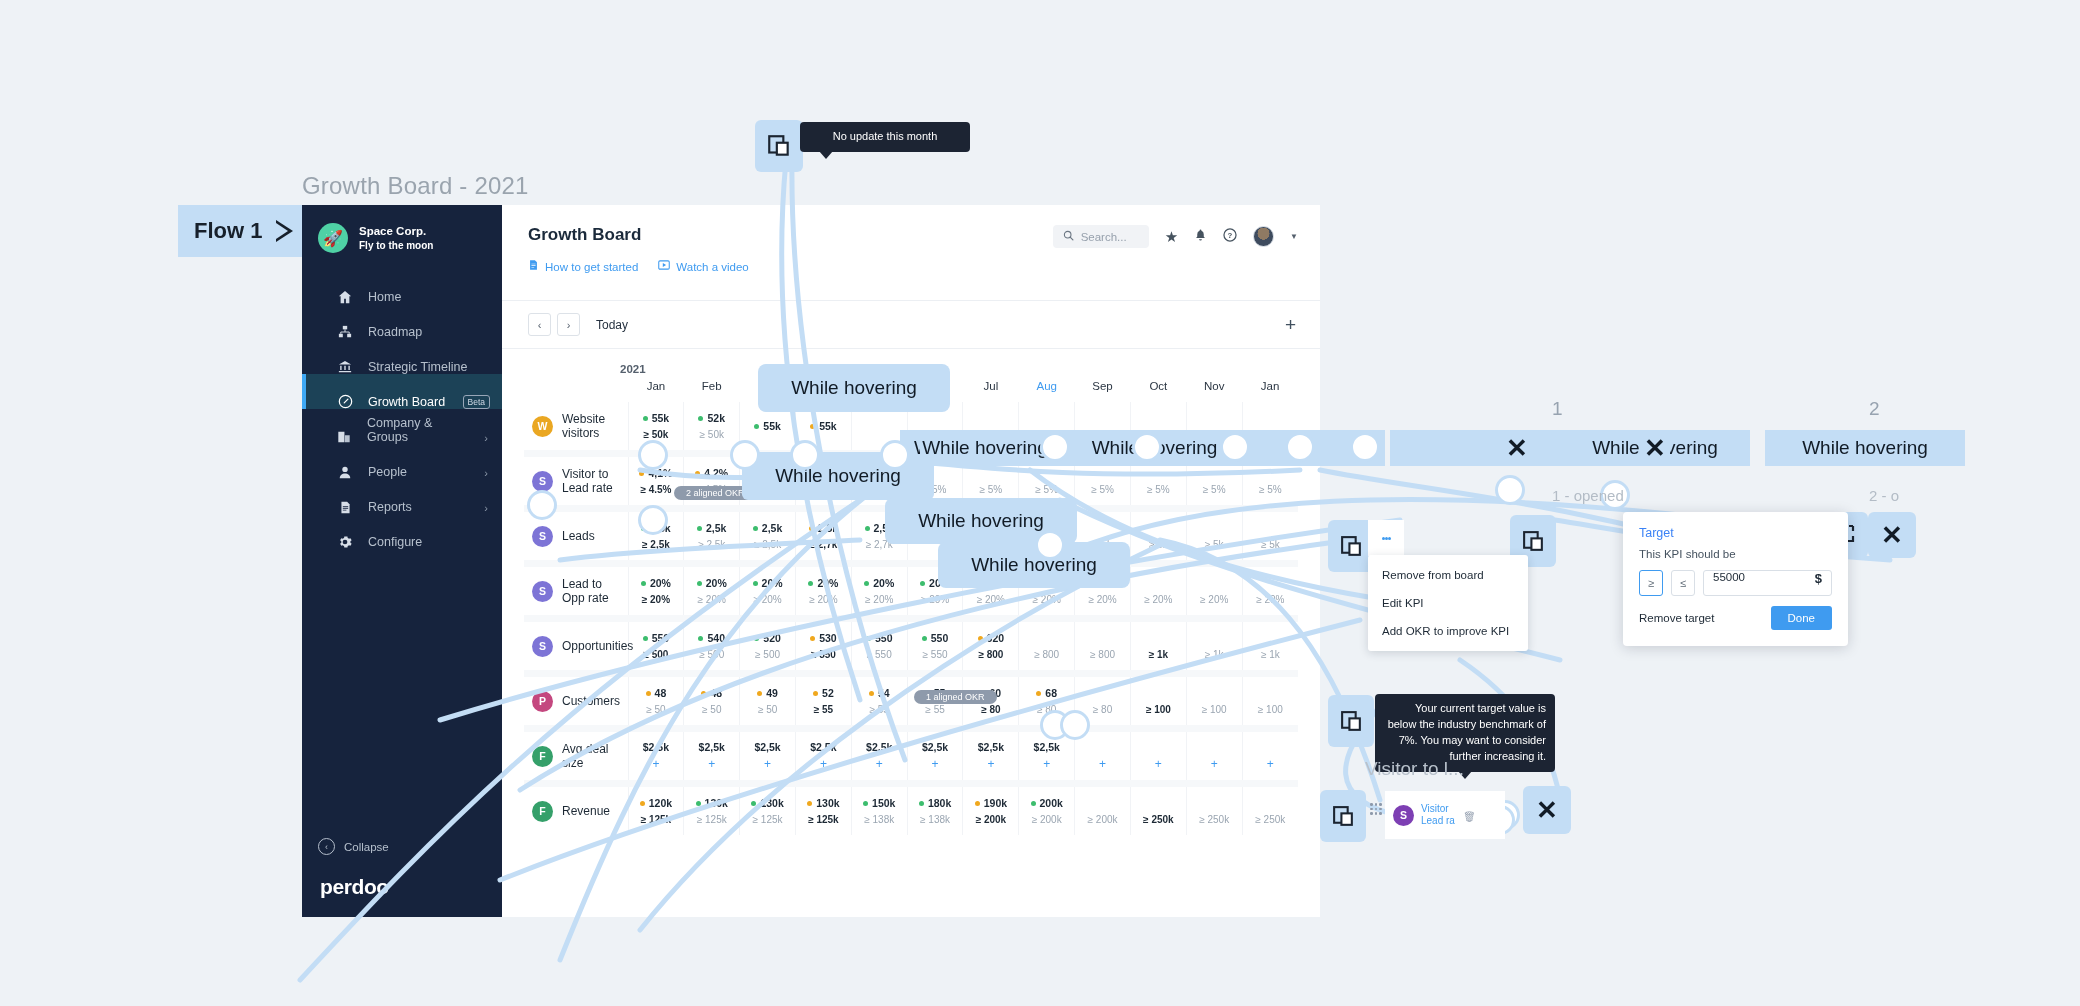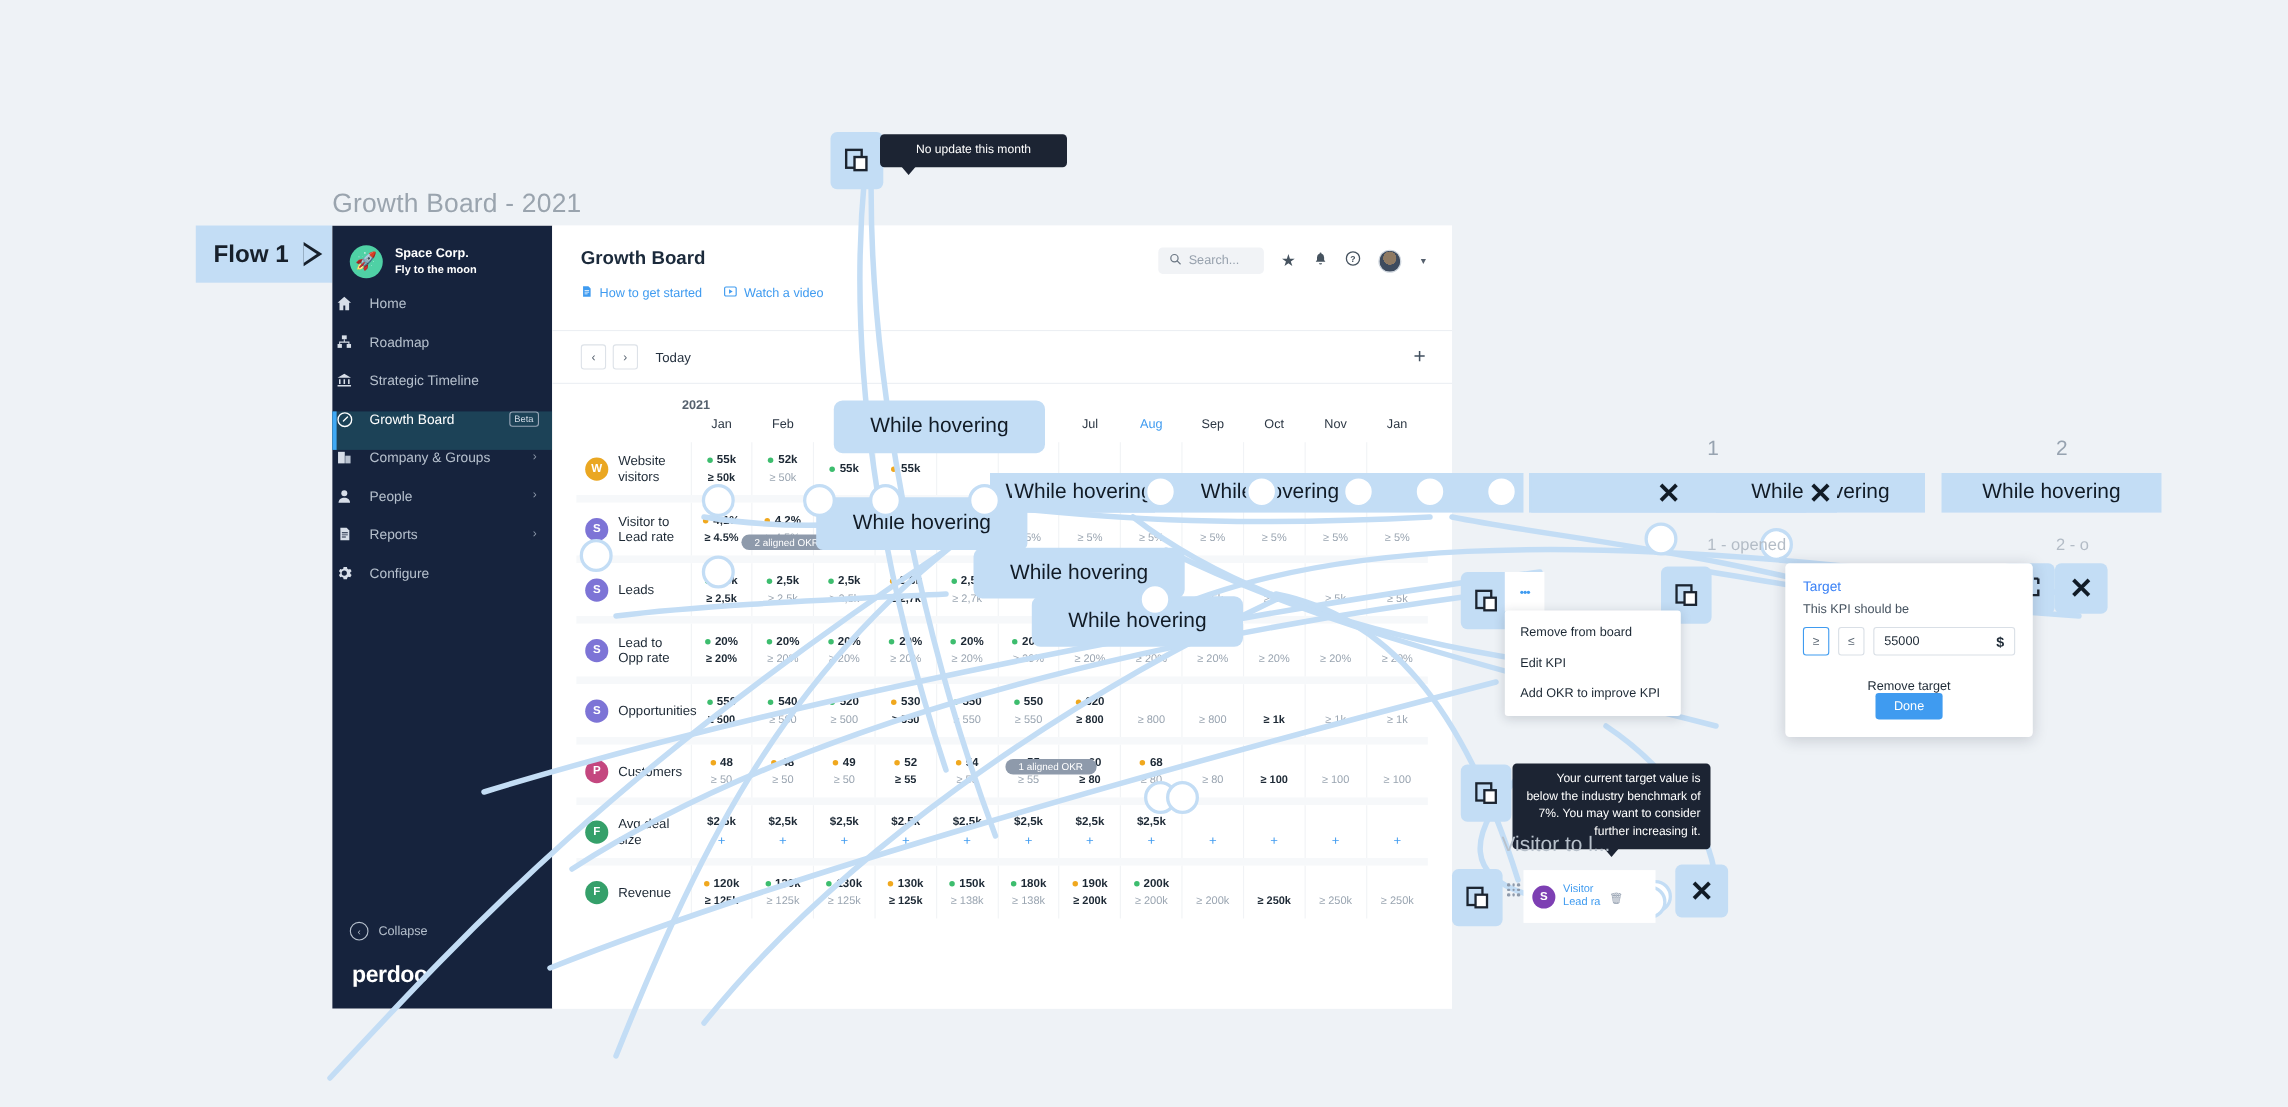--- a/index.html
+++ b/index.html
@@ -42,21 +42,21 @@
   .org{ display:flex; align-items:center; gap:11px; padding:18px 14px 16px 16px;}
   .org .logo{
     width:30px;height:30px;border-radius:50%;
     background:#4fd1a5; display:flex;align-items:center;justify-content:center;
     font-size:16px;
   }
   .org .txt{ line-height:1.3; }
   .org .name{ font-size:11.5px; font-weight:bold; color:#ffffff;}
   .org .sub{ font-size:10px; font-weight:bold; color:#ffffff;}
   .nav-item{
-    display:flex; align-items:flex-start; gap:14px; height:35px; padding-left:2px;
+    display:flex; align-items:flex-end; gap:14px; height:35px; padding-left:34px;
     font-size:12.5px; color:#b6c0cd; position:relative; cursor:pointer;
   }
   .nav-item .ico{ width:18px; display:flex; justify-content:center; font-size:14px; color:#d7dee8;}
   .nav-item.active{ background:#1c4257; color:#ffffff;}
   .nav-item.active::before{
     content:""; position:absolute; left:0; top:0; width:4px; height:100%;
     background:#3fa9f5;
   }
   .badge-beta{
     margin-left:auto; margin-right:12px; font-size:8.5px; border:1px solid #98a6b8;
@@ -175,24 +175,24 @@
     box-shadow:0 2px 14px rgba(20,30,50,.18); border-radius:4px; padding:14px 16px 16px 16px;
   }
   #target-pop .tt{ font-size:12.5px;font-weight:normal;color:#3b82f6;}
   #target-pop .sub{ font-size:11.5px;color:#45525f;margin-top:8px;}
   #target-pop .row{ display:flex; gap:8px; margin-top:10px;}
   .opbtn{ width:24px;height:26px;border:1px solid #d9dfe6;border-radius:3px;
     display:flex;align-items:center;justify-content:center;font-size:11px;color:#5b6773;}
   .opbtn.sel{ border-color:#3f9bf0;}
   #tinput{
     flex:1; height:26px; border:1px solid #d9dfe6; border-radius:3px; display:flex;
-    align-items:center; justify-content:space-between; padding:0 9px; font-size:11.5px; color:#1d2935;
+    align-items:flex-start; justify-content:space-between; padding:0 9px; font-size:11.5px; color:#1d2935;
   }
   #tinput .cur{ font-weight:bold; font-size:13px;}
-  #target-pop .foot{ display:flex;align-items:center;justify-content:space-between;margin-top:22px;flex-direction:column;}
+  #target-pop .foot{ display:flex;align-items:center;justify-content:space-between;margin-top:10px;}
   #rmtarget{ font-size:11.5px;color:#1d2935;cursor:pointer;}
   #donebtn{ background:#3f9bf0;color:#fff;font-size:11.5px;border-radius:3px;padding:6px 17px;cursor:pointer;}
   
   .stepnum{ position:absolute; font-size:19px; color:#97a3b0;}
   .steplbl{ position:absolute; font-size:15px; color:#b3bcc6;}
   .bigx{ font-size:26px;font-weight:bold;color:#111b26;}
   
   #minicard{
     position:absolute; left:1385px; top:791px; width:120px; height:48px; background:#fff;
     display:flex; align-items:center; gap:7px; padding-left:8px;

